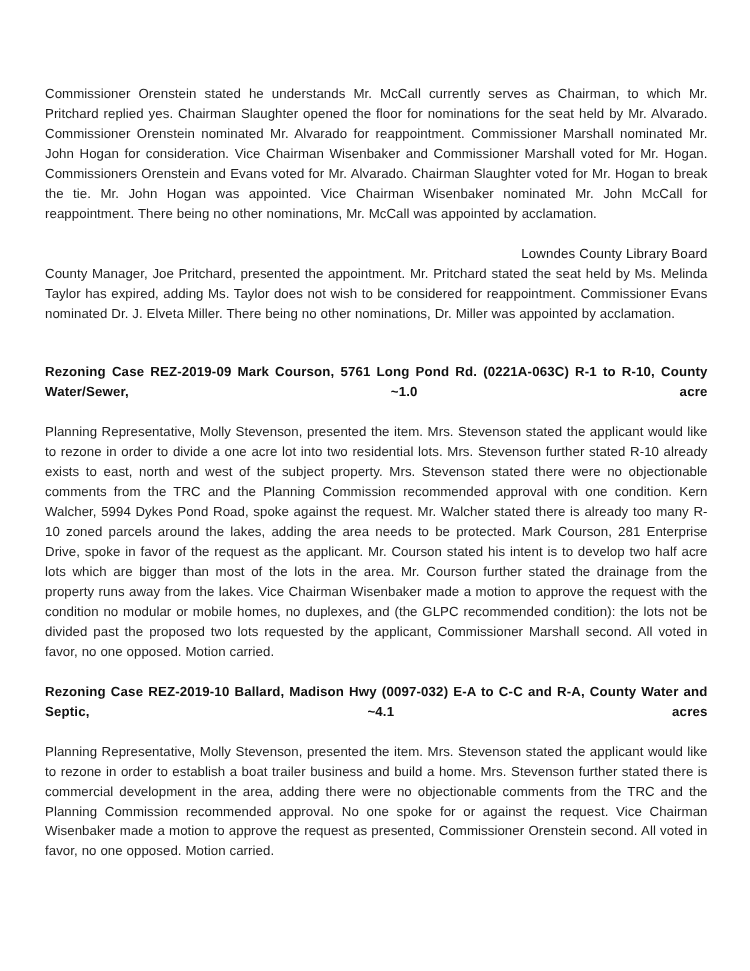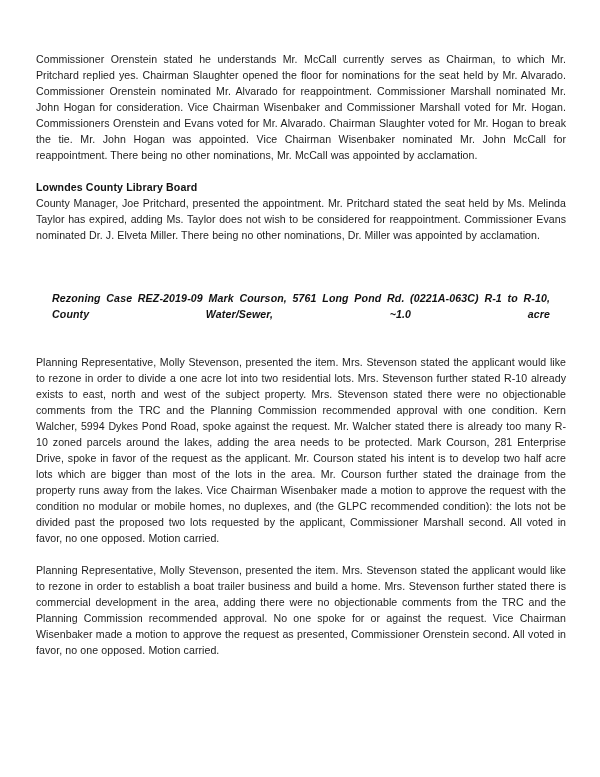--- a/index.html
+++ b/index.html
@@ -14,54 +14,53 @@
     font-family: "Liberation Sans", sans-serif;
     color: #1a1a1a;
     overflow: hidden;
   }
   .page {
     position: relative;
     width: 600px;
     height: 777px;
     background: #ffffff;
     box-sizing: border-box;
-    padding: 52px 34px 0 36px;
+    padding: 68px 34px 0 36px;
   }
   .doc-body {
     width: 530px;
   }
   p.para {
     margin: 0;
     font-size: 10.6px;
     line-height: 15.95px;
     text-align: justify;
     text-justify: inter-word;
     letter-spacing: 0.005em;
     word-spacing: 0.01em;
     color: #1c1c1c;
   }
   h2.section-heading {
     margin: 0;
     font-size: 10.6px;
     line-height: 15.95px;
-    font-weight: bold;
-    text-align: left;
+    font-weight: normal;
+    text-align: right;
     color: #111111;
     letter-spacing: 0.012em;
   }
   h2.case-heading {
-    margin: 16px;
+    margin: 0;
     font-size: 10.6px;
     line-height: 15.95px;
     font-weight: bold;
     text-align: justify;
     text-justify: inter-word;
     color: #111111;
     letter-spacing: 0.012em;
-    font-style: italic;
   }
   .gap-sm { height: 16px; }
   .gap-md { height: 16px; }
   
   h2.case-heading::after {
     content: "";
     display: inline-block;
     width: 100%;
   }
   h2.case-heading { text-align-last: left; }
@@ -84,17 +83,18 @@
 
 
     <div class="gap-md"></div>
 
     <h2 class="case-heading">Rezoning Case REZ-2019-09 Mark Courson, 5761 Long Pond Rd. (0221A-063C) R-1 to R-10, County Water/Sewer, ~1.0 acre</h2>
 
     <p class="para">Planning Representative, Molly Stevenson, presented the item.  Mrs. Stevenson stated the applicant would like to rezone in order to divide a one acre lot into two residential lots.  Mrs. Stevenson further stated R-10 already exists to east, north and west of the subject property.    Mrs. Stevenson stated there were no objectionable comments from the TRC and the Planning Commission recommended approval with one condition. Kern Walcher, 5994 Dykes Pond Road, spoke against the request. Mr. Walcher stated there is already too many R-10 zoned parcels around the lakes, adding the area needs to be protected.  Mark Courson, 281 Enterprise Drive, spoke in favor of the request as the applicant.  Mr. Courson stated his intent is to develop two half acre lots which are bigger than most of the lots in the area.  Mr. Courson further stated the drainage from the property runs away from the lakes.   Vice Chairman Wisenbaker made a motion to approve the request with the condition no modular or mobile homes, no duplexes, and (the GLPC recommended condition): the lots not be divided past the proposed two lots requested by the applicant, Commissioner Marshall second.  All voted in favor, no one opposed.  Motion carried.</p>
 
     <div class="gap-md"></div>
 
+    <h2 class="case-heading">Rezoning Case REZ-2019-10 Ballard, Madison Hwy (0097-032) E-A to C-C and R-A, County Water and Septic, ~4.1 acres</h2>
 
     <p class="para">Planning Representative, Molly Stevenson, presented the item.  Mrs. Stevenson stated the applicant would like to rezone in order to establish a boat trailer business and build a home.  Mrs. Stevenson further stated there is commercial development in the area, adding there were no objectionable comments from the TRC and the Planning Commission recommended approval.  No one spoke for or against the request.   Vice Chairman Wisenbaker made a motion to approve the request as presented, Commissioner Orenstein second.  All voted in favor, no one opposed.  Motion carried.</p>
 
   </div>
 </div>
 
 </body></html>

